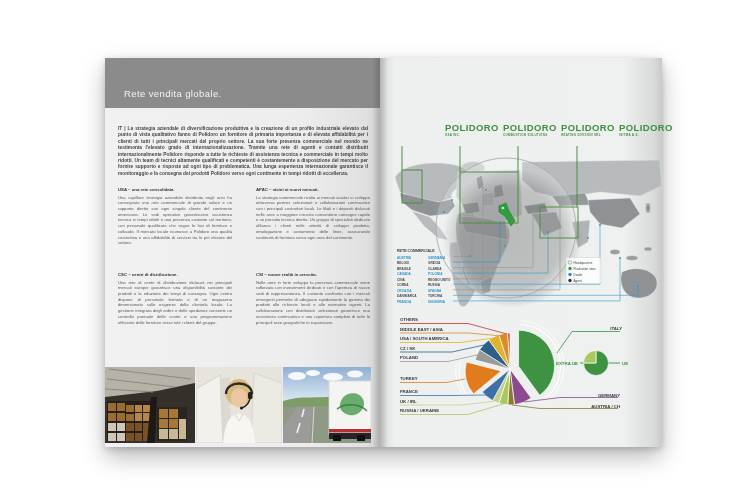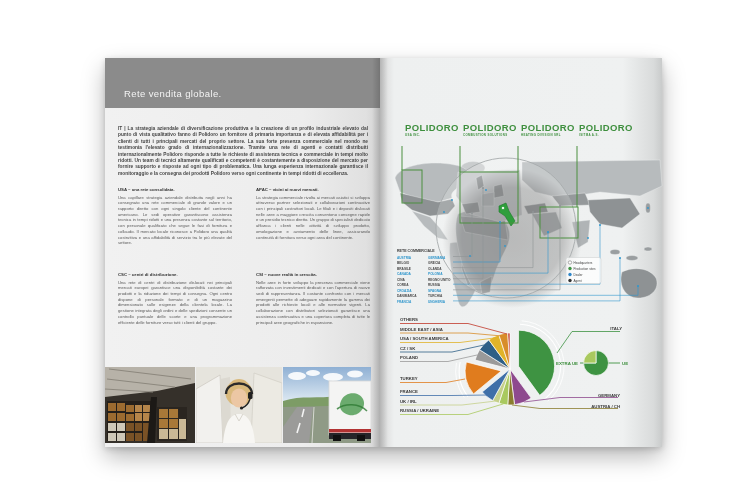--- a/index.html
+++ b/index.html
@@ -22,21 +22,21 @@
   .col{position:absolute;width:114px;font-size:4.2px;line-height:1.35;text-align:justify;color:#585858;}
   .col h4{margin:0 0 2px 0;font-size:4.3px;color:#333;}
   .c1{left:13px;} .c2{left:151px;}
   .r1{top:129px;height:80px;overflow:hidden;} .r2{top:214px;height:86px;overflow:hidden;}
   .photos{position:absolute;left:0;top:309px;height:76px;}
   .photo{position:absolute;top:0;height:76px;overflow:hidden;}
   .ph1{left:0;width:90px;} .ph2{left:91px;width:86px;} .ph3{left:178px;width:88px;}
   
   #gfx{position:absolute;left:0;top:0;width:750px;height:500px;pointer-events:none;}
   
-  .logo{position:absolute;width:70px;}
+  .logo{position:absolute;width:70px;margin-left:40px;}
   .logo .nm{font-size:9.5px;font-weight:bold;letter-spacing:.4px;color:#3e8f3e;line-height:1;}
   .logo .sub{font-size:2.9px;font-weight:bold;letter-spacing:.35px;color:#3e8f3e;text-transform:uppercase;margin-top:.5px;}
 </style>
 </head>
 <body>
 
 <div id="canvas">
   <div id="spread">
 
     <div id="page-left">

